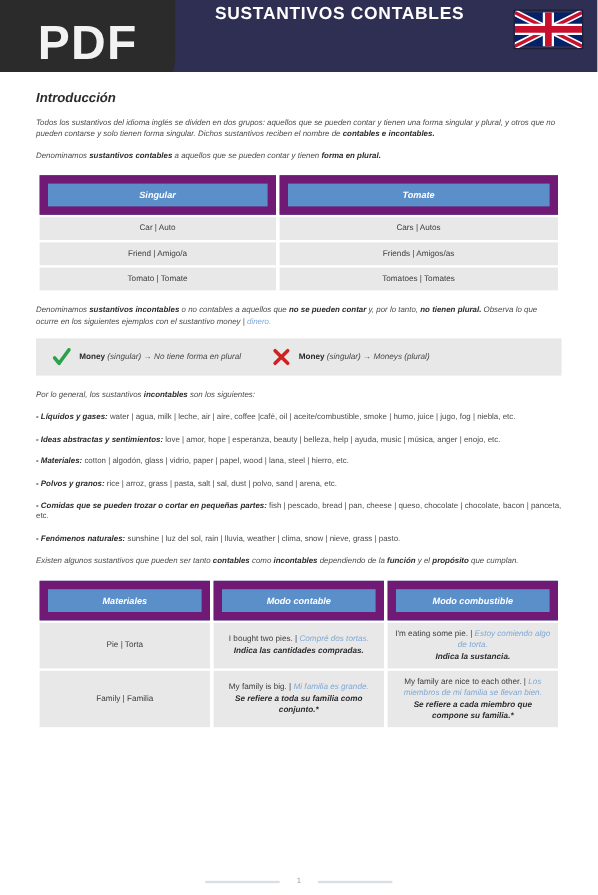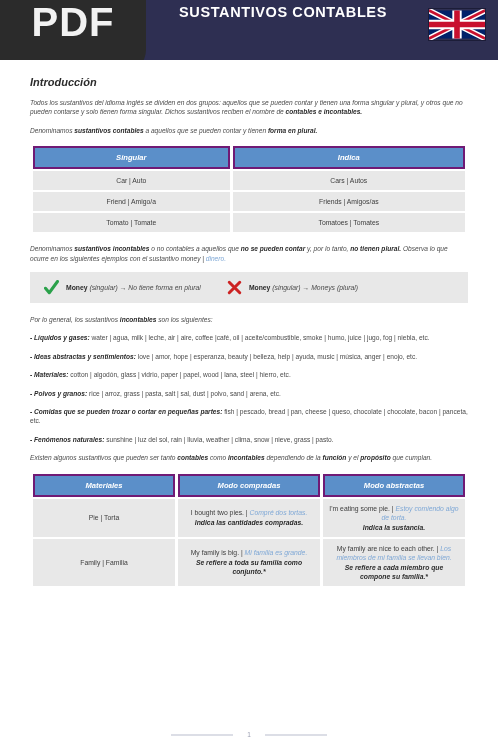--- a/index.html
+++ b/index.html
@@ -19,21 +19,21 @@
     display:flex;
     align-items:flex-start;
     overflow:hidden;
   }
   .pdf-badge{
     position:absolute;
     left:0;top:0;
     width:146px;height:72px;
     background:#2b2b2b;
     border-bottom-right-radius:22px;
-    display:flex;justify-content:center;
+    display:flex;align-items:center;justify-content:center;
     z-index:4;
   }
   .pdf-badge span{
     color:#f2f2f2;
     font-size:40px;
     font-weight:bold;
     letter-spacing:1px;
     font-family:"Liberation Sans", sans-serif;
   }
   .header-titles{
@@ -92,21 +92,21 @@
     margin:2px 0 10px 0;
   }
   table.t th{
     background:#5b8fc9;
     color:#ffffff;
     font-size:7.6px;
     font-weight:bold;
     font-style:italic;
     padding:5px 2px;
     text-align:center;
-    border:2px solid #701a75;
+    border:7px solid #701a75;
   }
   table.t td{
     background:#e8e8e8;
     font-size:6.8px;
     color:#3c3c3c;
     padding:5px 4px;
     text-align:center;
     border:none;
     line-height:9px;
   }
@@ -173,21 +173,21 @@
   </p>
 
   <p class="para">
     <span>Denominamos </span><span class="b">sustantivos contables</span><span> a aquellos que se pueden contar y tienen </span><span class="b">forma en plural.</span>
   </p>
 
   <table class="t t1">
     <thead>
       <tr>
         <th>Singular</th>
-        <th>Indica</th>
+        <th>Tomate</th>
       </tr>
     </thead>
     <tbody>
       <tr>
         <td>Car | Auto</td>
         <td>Cars | Autos</td>
       </tr>
       <tr>
         <td>Friend | Amigo/a</td>
         <td>Friends | Amigos/as</td>
@@ -244,22 +244,22 @@
   </div>
 
   <p class="para">
     <span>Existen algunos sustantivos que pueden ser tanto </span><span class="b">contables</span><span> como </span><span class="b">incontables</span><span> dependiendo de la </span><span class="b">función</span><span> y el </span><span class="b">propósito</span><span> que cumplan.</span>
   </p>
 
   <table class="t t2">
     <thead>
       <tr>
         <th style="width:33%">Materiales</th>
-        <th style="width:33%">Modo compradas</th>
-        <th style="width:33%">Modo abstractas</th>
+        <th style="width:33%">Modo contable</th>
+        <th style="width:33%">Modo combustible</th>
       </tr>
     </thead>
     <tbody>
       <tr>
         <td>
           <span>Pie | Torta</span>
         </td>
         <td>
           <span>I bought two pies. | </span><span class="tr">Compré dos tortas.</span>
           <span class="cell-note">Indica las cantidades compradas.</span>

